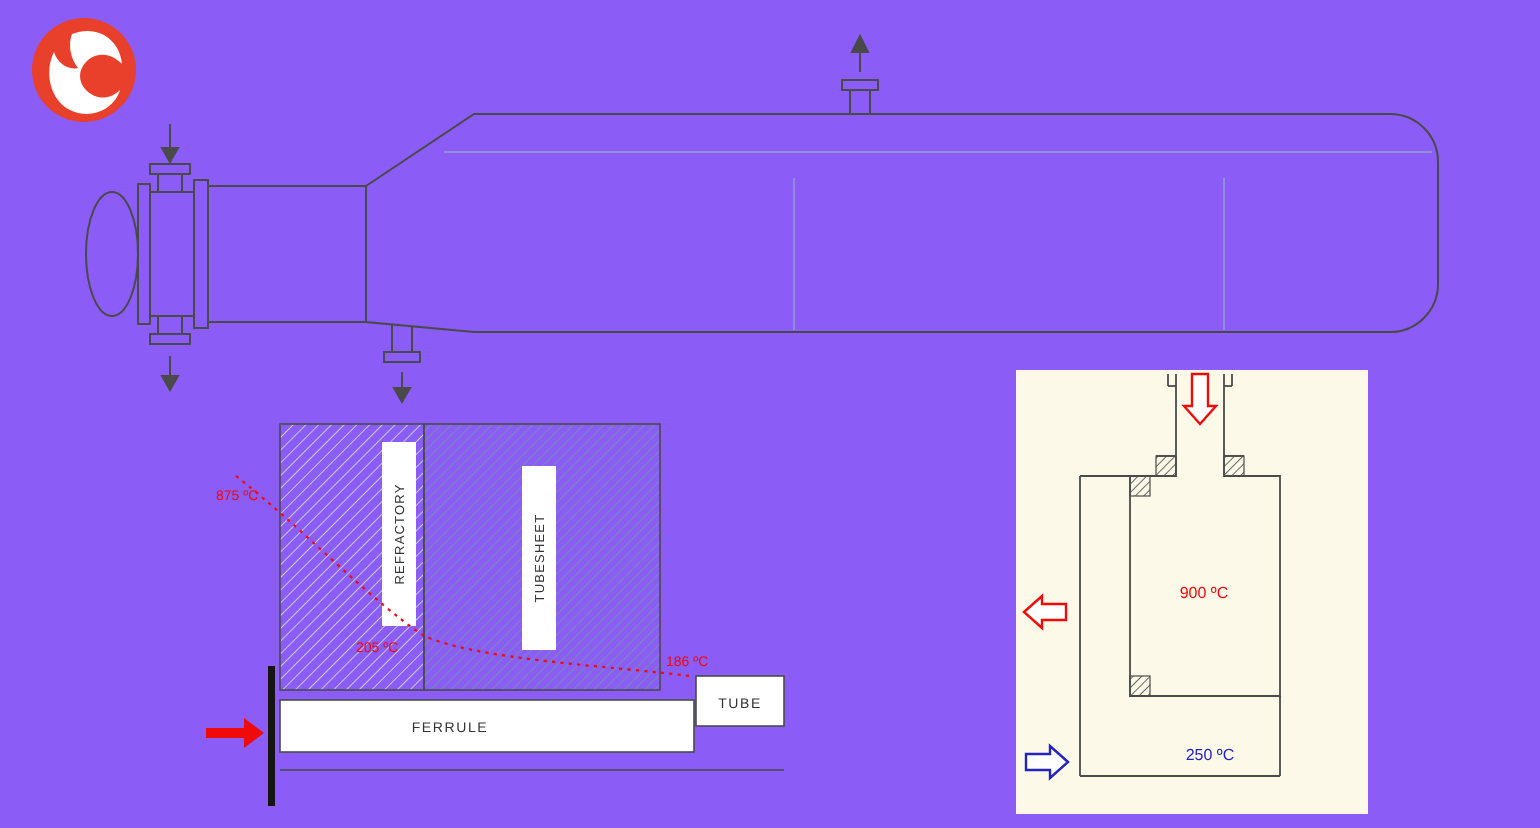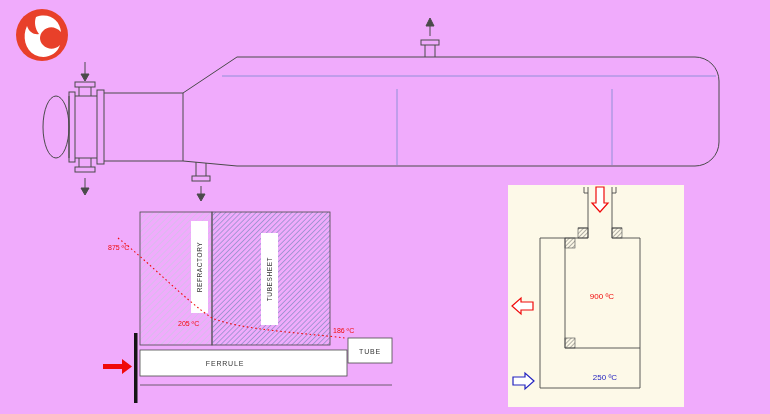--- a/index.html
+++ b/index.html
@@ -1,17 +1,17 @@
 <!DOCTYPE html>
 <html><head>
 <meta charset="utf-8">
 <style>
   * { margin:0; padding:0; box-sizing:border-box; }
   html,body { background:#ffffff; font-family:"Liberation Sans", sans-serif; }
-  .canvas { position:relative; width:770px; height:414px; background:#f0abfc; overflow:hidden; }
+  .canvas { position:relative; width:770px; height:414px; background:#8b5cf6; overflow:hidden; }
   .abs { position:absolute; }
   .logo { left:15px; top:8px; }
   .vessel { left:0; top:0; }
   .ferrule { left:90px; top:205px; }
   .channel { left:505px; top:183px; }
   svg text { font-family:"Liberation Sans", sans-serif; }
   .draw  { fill:none; stroke-width:1; }
   .draw2 { fill:none; stroke-width:0.9; }
   .thin  { stroke-width:0.8; }
   .dotted { fill:none; stroke-width:1.1; stroke-dasharray:1.6 2.6; }

